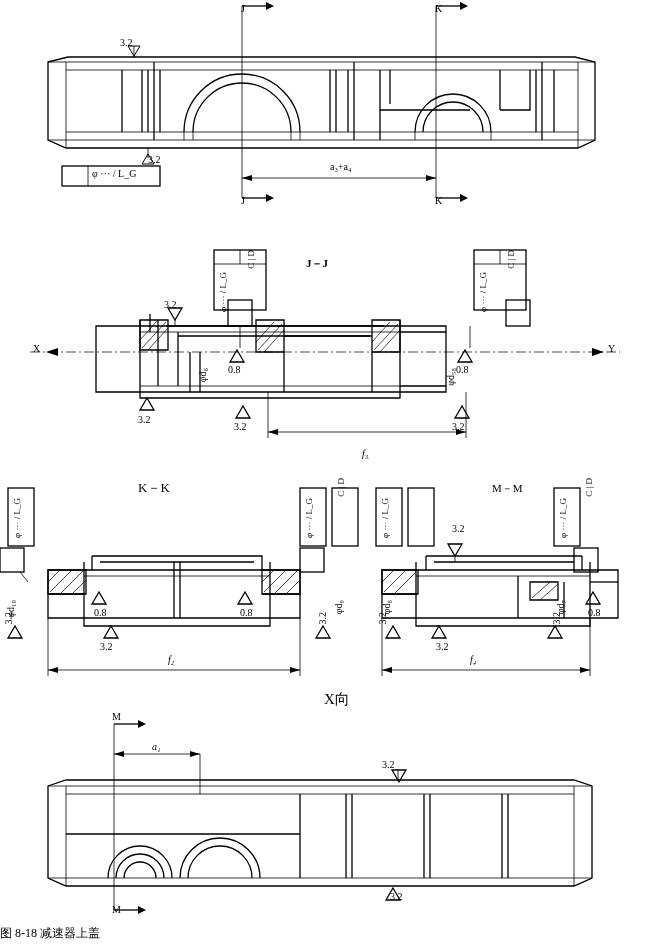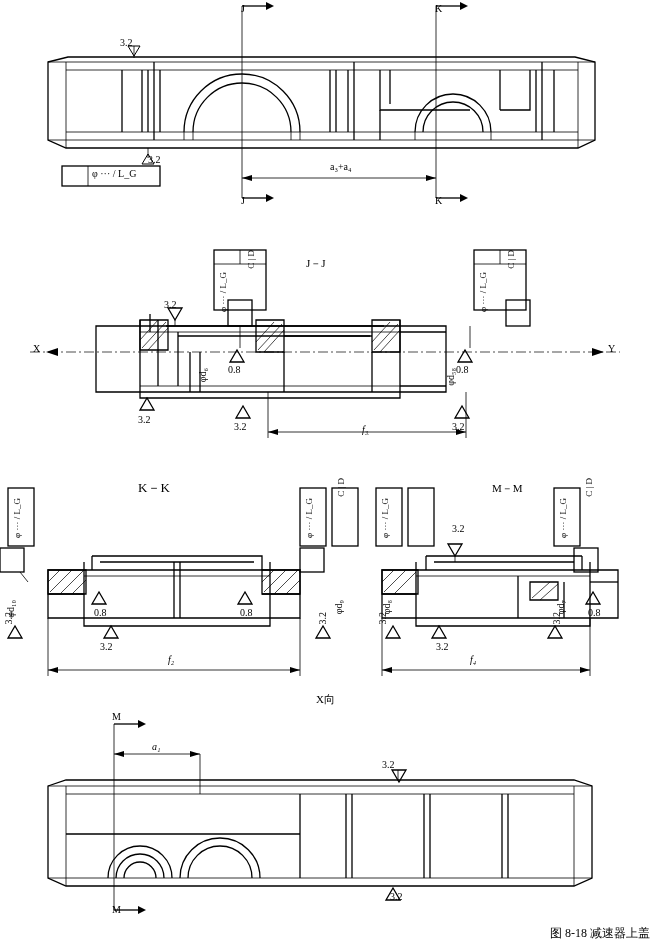--- a/index.html
+++ b/index.html
@@ -3,21 +3,21 @@
 <meta charset="utf-8">
 <style>
   html,body{margin:0;padding:0;background:#fff;}
   body{width:650px;height:945px;position:relative;font-family:"Liberation Serif",serif;color:#000;overflow:hidden;}
   .stage{position:absolute;left:0;top:0;width:650px;height:945px;}
   .abs{position:absolute;}
   .lbl{position:absolute;font-size:10px;line-height:10px;white-space:nowrap;}
   .lbl.small{font-size:9px;}
   .lbl.ital{font-style:italic;}
   .vert{writing-mode:vertical-rl;transform:rotate(180deg);}
-  .caption{position:absolute;left:0;width:650px;text-align:right;font-size:12px;}
+  .caption{position:absolute;left:0;width:650px;text-align:left;font-size:12px;}
   svg{display:block;}
   .ln{stroke:#000;fill:none;}
   .thin{stroke-width:0.8;}
   .med{stroke-width:1.3;}
   .dash{stroke-dasharray:10 3 2 3;stroke-width:0.7;}
   .hatch{fill:none;stroke:#000;stroke-width:0.7;}
 </style>
 </head>
 <body>
 
@@ -98,21 +98,21 @@
 
   <div class="lbl" style="left:241px;top:4px;">J</div>
   <div class="lbl" style="left:241px;top:196px;">J</div>
   <div class="lbl" style="left:435px;top:4px;">K</div>
   <div class="lbl" style="left:435px;top:196px;">K</div>
   <div class="lbl" style="left:120px;top:38px;">3.2</div>
   <div class="lbl" style="left:148px;top:155px;">3.2</div>
   <div class="lbl" style="left:92px;top:169px;">φ ··· / L_G</div>
   <div class="lbl" style="left:330px;top:162px;">a₃+a₄</div>
 
-  <div class="lbl" style="left:306px;top:258px;font-size:11px;">J－J</div>
+  <div class="lbl" style="left:306px;top:258px;font-size:11px;font-weight:bold;">J－J</div>
 
   <svg class="abs" style="left:0px;top:240px;" width="650" height="215">
 
     <line class="ln dash" x1="30" y1="112" x2="620" y2="112"></line>
 
     <path class="ln med" d="M96,86 L96,152 L446,152 L446,86 Z"></path>
     <path class="ln med" d="M140,80 L140,158 L400,158 L400,80"></path>
     <path class="ln thin" d="M140,92 L400,92"></path>
     <path class="ln thin" d="M140,146 L400,146"></path>
 
@@ -187,21 +187,21 @@
   <div class="lbl small vert" style="left:478px;top:272px;">φ ··· / L_G</div>
   <div class="lbl small vert" style="left:506px;top:250px;">C | D</div>
   <div class="lbl" style="left:164px;top:300px;">3.2</div>
   <div class="lbl" style="left:228px;top:365px;">0.8</div>
   <div class="lbl" style="left:456px;top:365px;">0.8</div>
   <div class="lbl" style="left:138px;top:415px;">3.2</div>
   <div class="lbl" style="left:234px;top:422px;">3.2</div>
   <div class="lbl" style="left:452px;top:422px;">3.2</div>
   <div class="lbl vert" style="left:198px;top:368px;">φd₆</div>
   <div class="lbl vert" style="left:446px;top:368px;">φd₅₈</div>
-  <div class="lbl ital" style="left:362px;top:425px;text-decoration:underline;">f₃</div>
+  <div class="lbl ital" style="left:362px;top:449px;text-decoration:underline;">f₃</div>
 
   <div class="lbl" style="left:138px;top:483px;font-size:13px;">K－K</div>
 
   <svg class="abs" style="left:0px;top:470px;" width="360" height="225">
 
     <rect class="ln med" x="8" y="18" width="26" height="58" fill="#fff"></rect>
     <rect class="ln med" x="0" y="78" width="24" height="24" fill="#fff"></rect>
     <line class="ln thin" x1="20" y1="102" x2="28" y2="112"></line>
 
     <rect class="ln med" x="300" y="18" width="26" height="58" fill="#fff"></rect>
@@ -314,21 +314,21 @@
   <div class="lbl small vert" style="left:584px;top:478px;">C | D</div>
   <div class="lbl" style="left:452px;top:524px;">3.2</div>
   <div class="lbl" style="left:588px;top:608px;">0.8</div>
   <div class="lbl" style="left:436px;top:642px;">3.2</div>
   <div class="lbl vert" style="left:378px;top:612px;">3.2</div>
   <div class="lbl vert" style="left:552px;top:612px;">3.2</div>
   <div class="lbl vert" style="left:382px;top:600px;">φd₈</div>
   <div class="lbl vert" style="left:556px;top:600px;">φd₇</div>
   <div class="lbl ital" style="left:470px;top:655px;font-family:Liberation Serif, serif;">f₄</div>
 
-  <div class="lbl" style="left:316px;top:694px;font-size:11px;">X向</div>
+  <div class="lbl" style="left:324px;top:694px;font-size:15px;">X向</div>
 
   <svg class="abs" style="left:30px;top:712px;" width="590" height="212">
 
     <line class="ln thin" x1="84" y1="12" x2="84" y2="198"></line>
     <line class="ln med" x1="84" y1="12" x2="112" y2="12"></line>
     <line class="ln med" x1="84" y1="198" x2="112" y2="198"></line>
     <path d="M108,8 L108,16 L116,12 Z" fill="#000"></path>
     <path d="M108,194 L108,202 L116,198 Z" fill="#000"></path>
 
     <line class="ln thin" x1="84" y1="42" x2="170" y2="42"></line>

